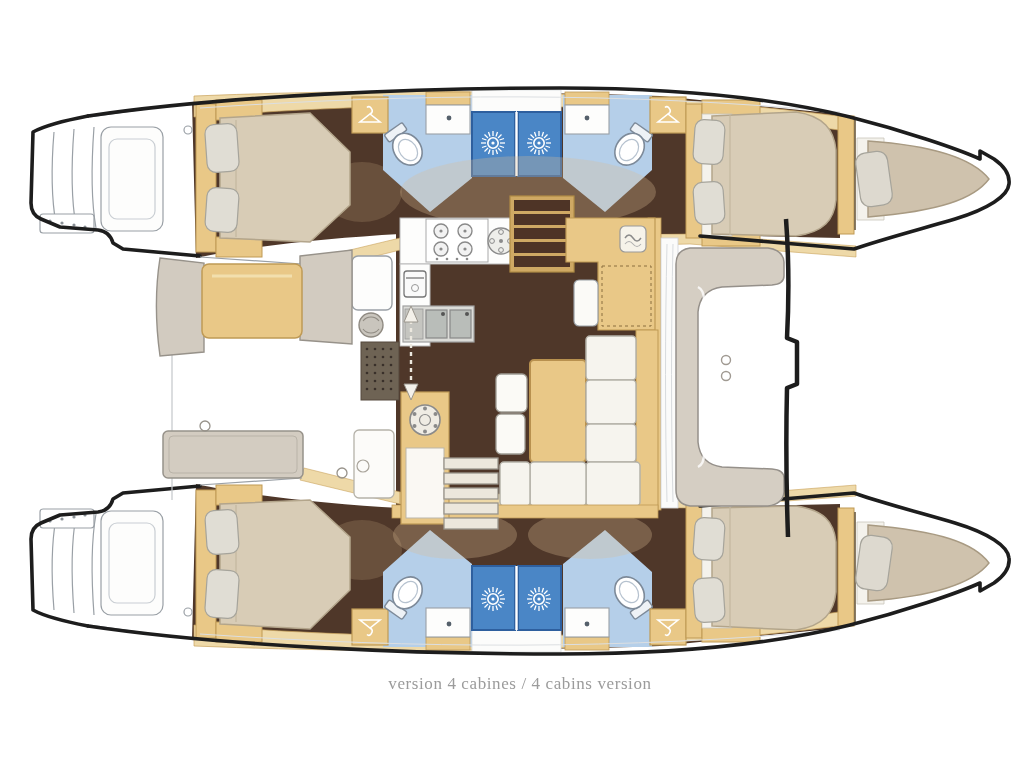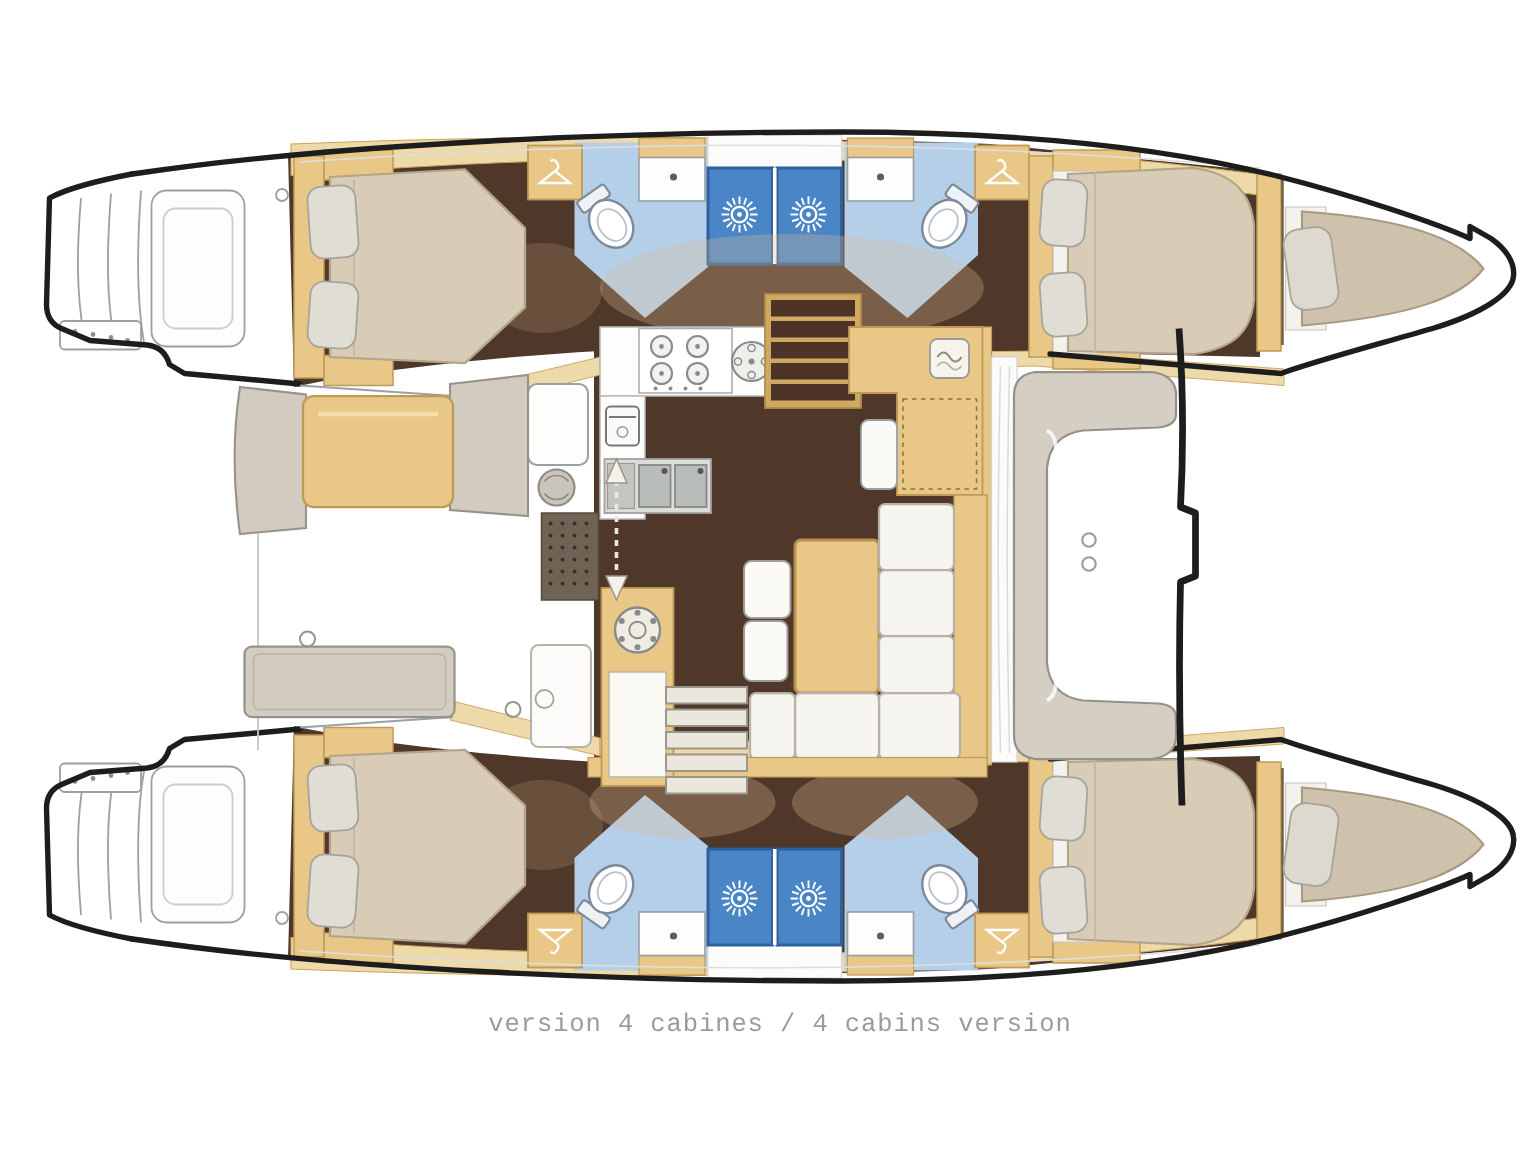--- a/index.html
+++ b/index.html
@@ -13,21 +13,21 @@
     --bath-floor:#b5cfe9;
     --shower:#4a86c6;
     --shower-border:#2e5f9e;
     --gray-furn:#d4cdc2;
     --gray-line:#9aa0a6;
     --caption:#9b9b9b;
     --white:#ffffff;
   }
   html,body{margin:0;padding:0;background:#ffffff;}
   #stage{position:relative;width:1024px;height:768px;background:#ffffff;overflow:hidden;
-         font-family:Liberation Mono, monospace;}
+         font-family:Liberation Serif, serif;}
   #plan-svg{position:absolute;left:0;top:0;}
   .caption{position:absolute;left:260px;top:674px;width:520px;text-align:center;
            color:var(--caption);font-size:17px;letter-spacing:0.6px;}
 </style>
 </head>
 <body>
 
 <div id="stage">
 
 <svg id="plan-svg" width="1024" height="768" viewBox="0 0 1024 768" xmlns="http://www.w3.org/2000/svg">

